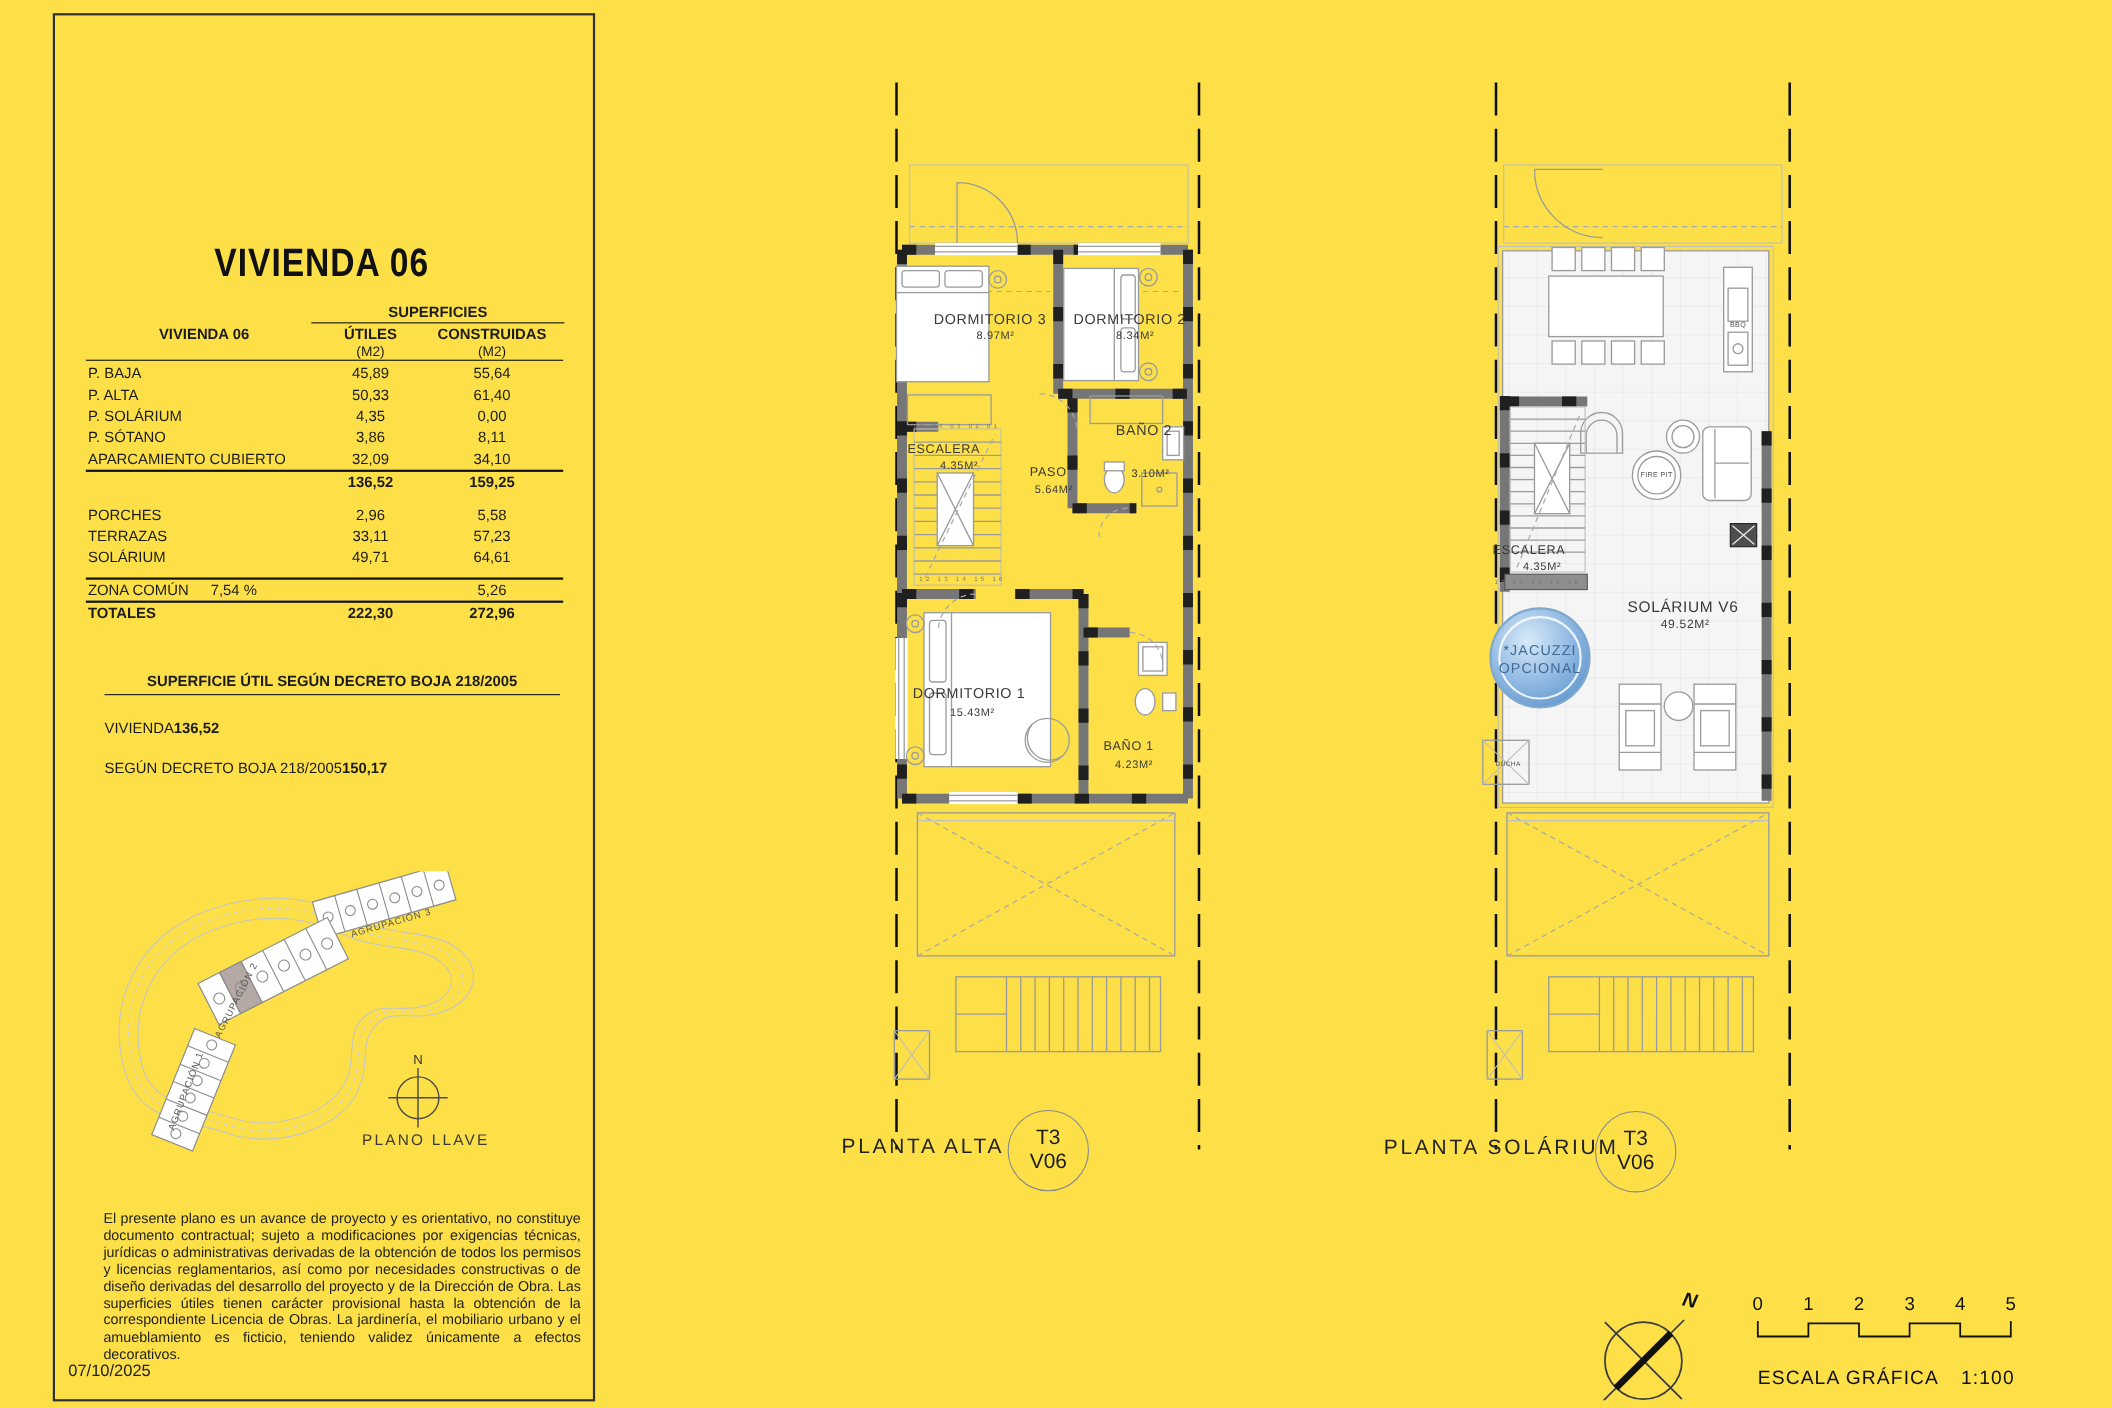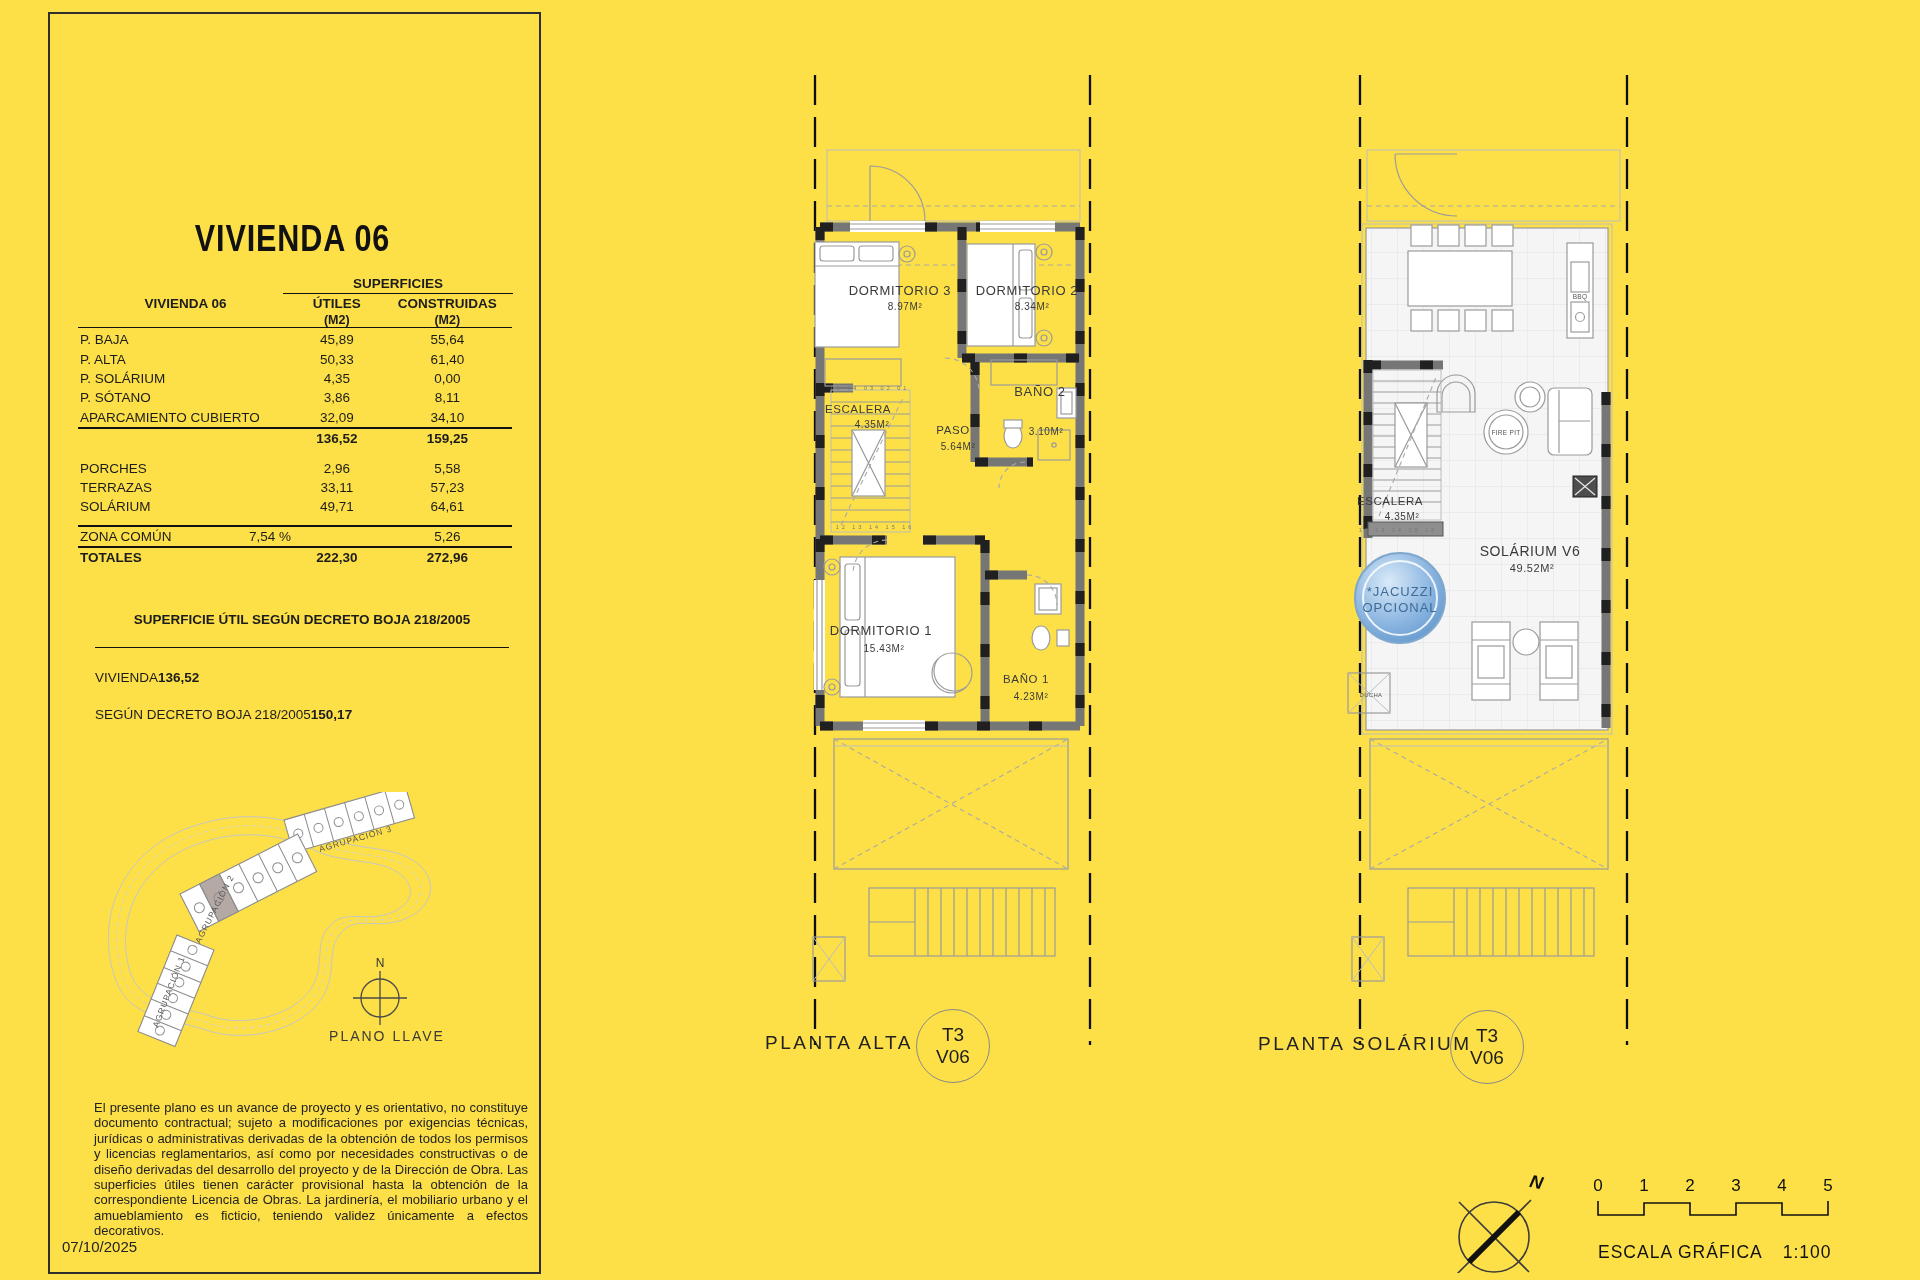--- a/index.html
+++ b/index.html
@@ -8,31 +8,31 @@
   
   #panel-frame{position:absolute;left:48px;top:12px;width:489px;height:1258px;border:2px solid #2e2e2e;}
   #title{position:absolute;left:48px;top:218px;width:489px;text-align:center;
          font-size:36px;font-weight:700;letter-spacing:1px;color:#111;transform:scaleX(.85);}
   #table{position:absolute;left:78px;top:276px;width:434px;font-size:13.5px;}
   .sup-head{margin-left:205px;width:230px;text-align:center;font-weight:700;
             border-bottom:1.6px solid #111;padding-bottom:2px;}
   .trow{display:flex;align-items:center;height:19.4px;}
   .c-lab{width:212px;padding-left:2px;white-space:nowrap;}
   .c-lab2{width:112px;padding-left:2px;}
-  .c-pct{width:100px;text-align:right;}
+  .c-pct{width:100px;}
   .c-u{width:92px;text-align:center;}
   .c-c{width:130px;text-align:center;}
   .hdr{font-weight:700;height:18px;}
-  .unit-row{height:15px;font-size:12.5px;font-weight:bold;}
+  .unit-row{height:15px;font-size:12.5px;}
   .thick-top{border-top:2.2px solid #111;}
   .thin-top{border-top:1.6px solid #111;}
   .bold{font-weight:700;}
   .gap10{height:10px;} .gap8{height:8px;}
   #decreto{position:absolute;left:95px;top:612px;width:414px;font-size:13.5px;}
-  #decreto .dhead{text-align:center;font-weight:700;border-bottom:1.6px solid #111;padding-bottom:20px;}
+  #decreto .dhead{text-align:center;font-weight:700;border-bottom:1.6px solid #111;padding-bottom:4px;}
   .drow{display:flex;justify-content:flex-start;margin-top:22px;}
   #disclaimer{position:absolute;left:94px;top:1100px;width:434px;font-size:13px;line-height:15.4px;
               text-align:justify;color:#222;}
   #date{position:absolute;left:62px;top:1238px;font-size:15px;color:#222;}
   #plano-llave-caption{position:absolute;left:322px;top:1028px;width:130px;text-align:center;
               font-size:14px;letter-spacing:2px;color:#3a3a3a;}
   
   svg{position:absolute;}
   .prop{stroke:#0e0e0e;stroke-width:2.3;fill:none;stroke-dasharray:30 12;}
   .wall{stroke:var(--wall,#767676);stroke-width:9;fill:none;}

